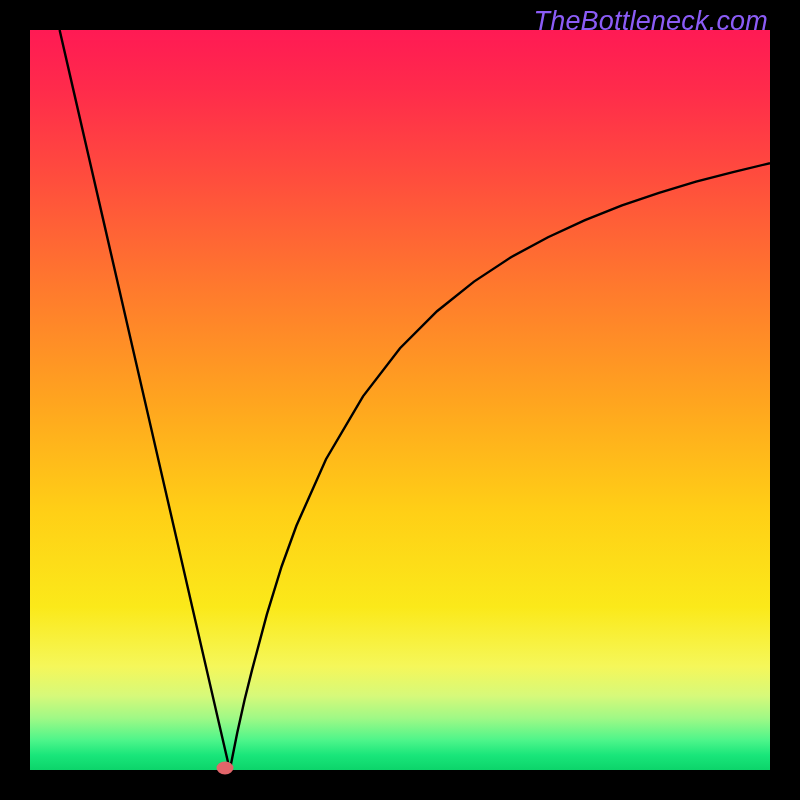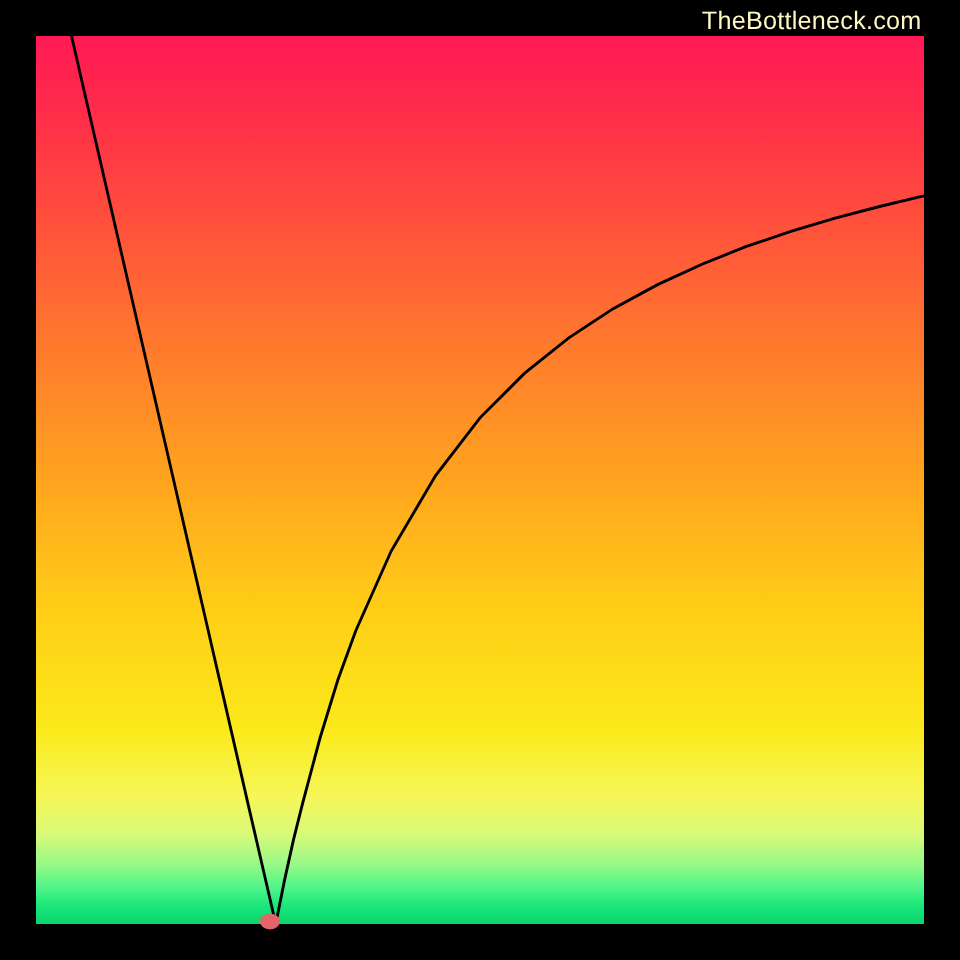--- a/index.html
+++ b/index.html
@@ -29,23 +29,24 @@
       #9ff986 93%,
       #4df58a 96%,
       #19e67a 98%,
       #0cd46a 100%);
   }
   .watermark {
     position: absolute;
     top: 6px;
     right: 32px;
     font-family: Arial, Helvetica, sans-serif;
-    font-size: 21px;
-    color: #fef9c3;
+    font-size: 27px;
+    color: #8b5cf6;
     letter-spacing: 0.2px;
+    font-style: italic;
   }
   .svg-layer {
     position: absolute;
     left: 0; top: 0;
     width: 100%; height: 100%;
   }
   .dot {
     position: absolute;
     width: 17px;
     height: 13px;

